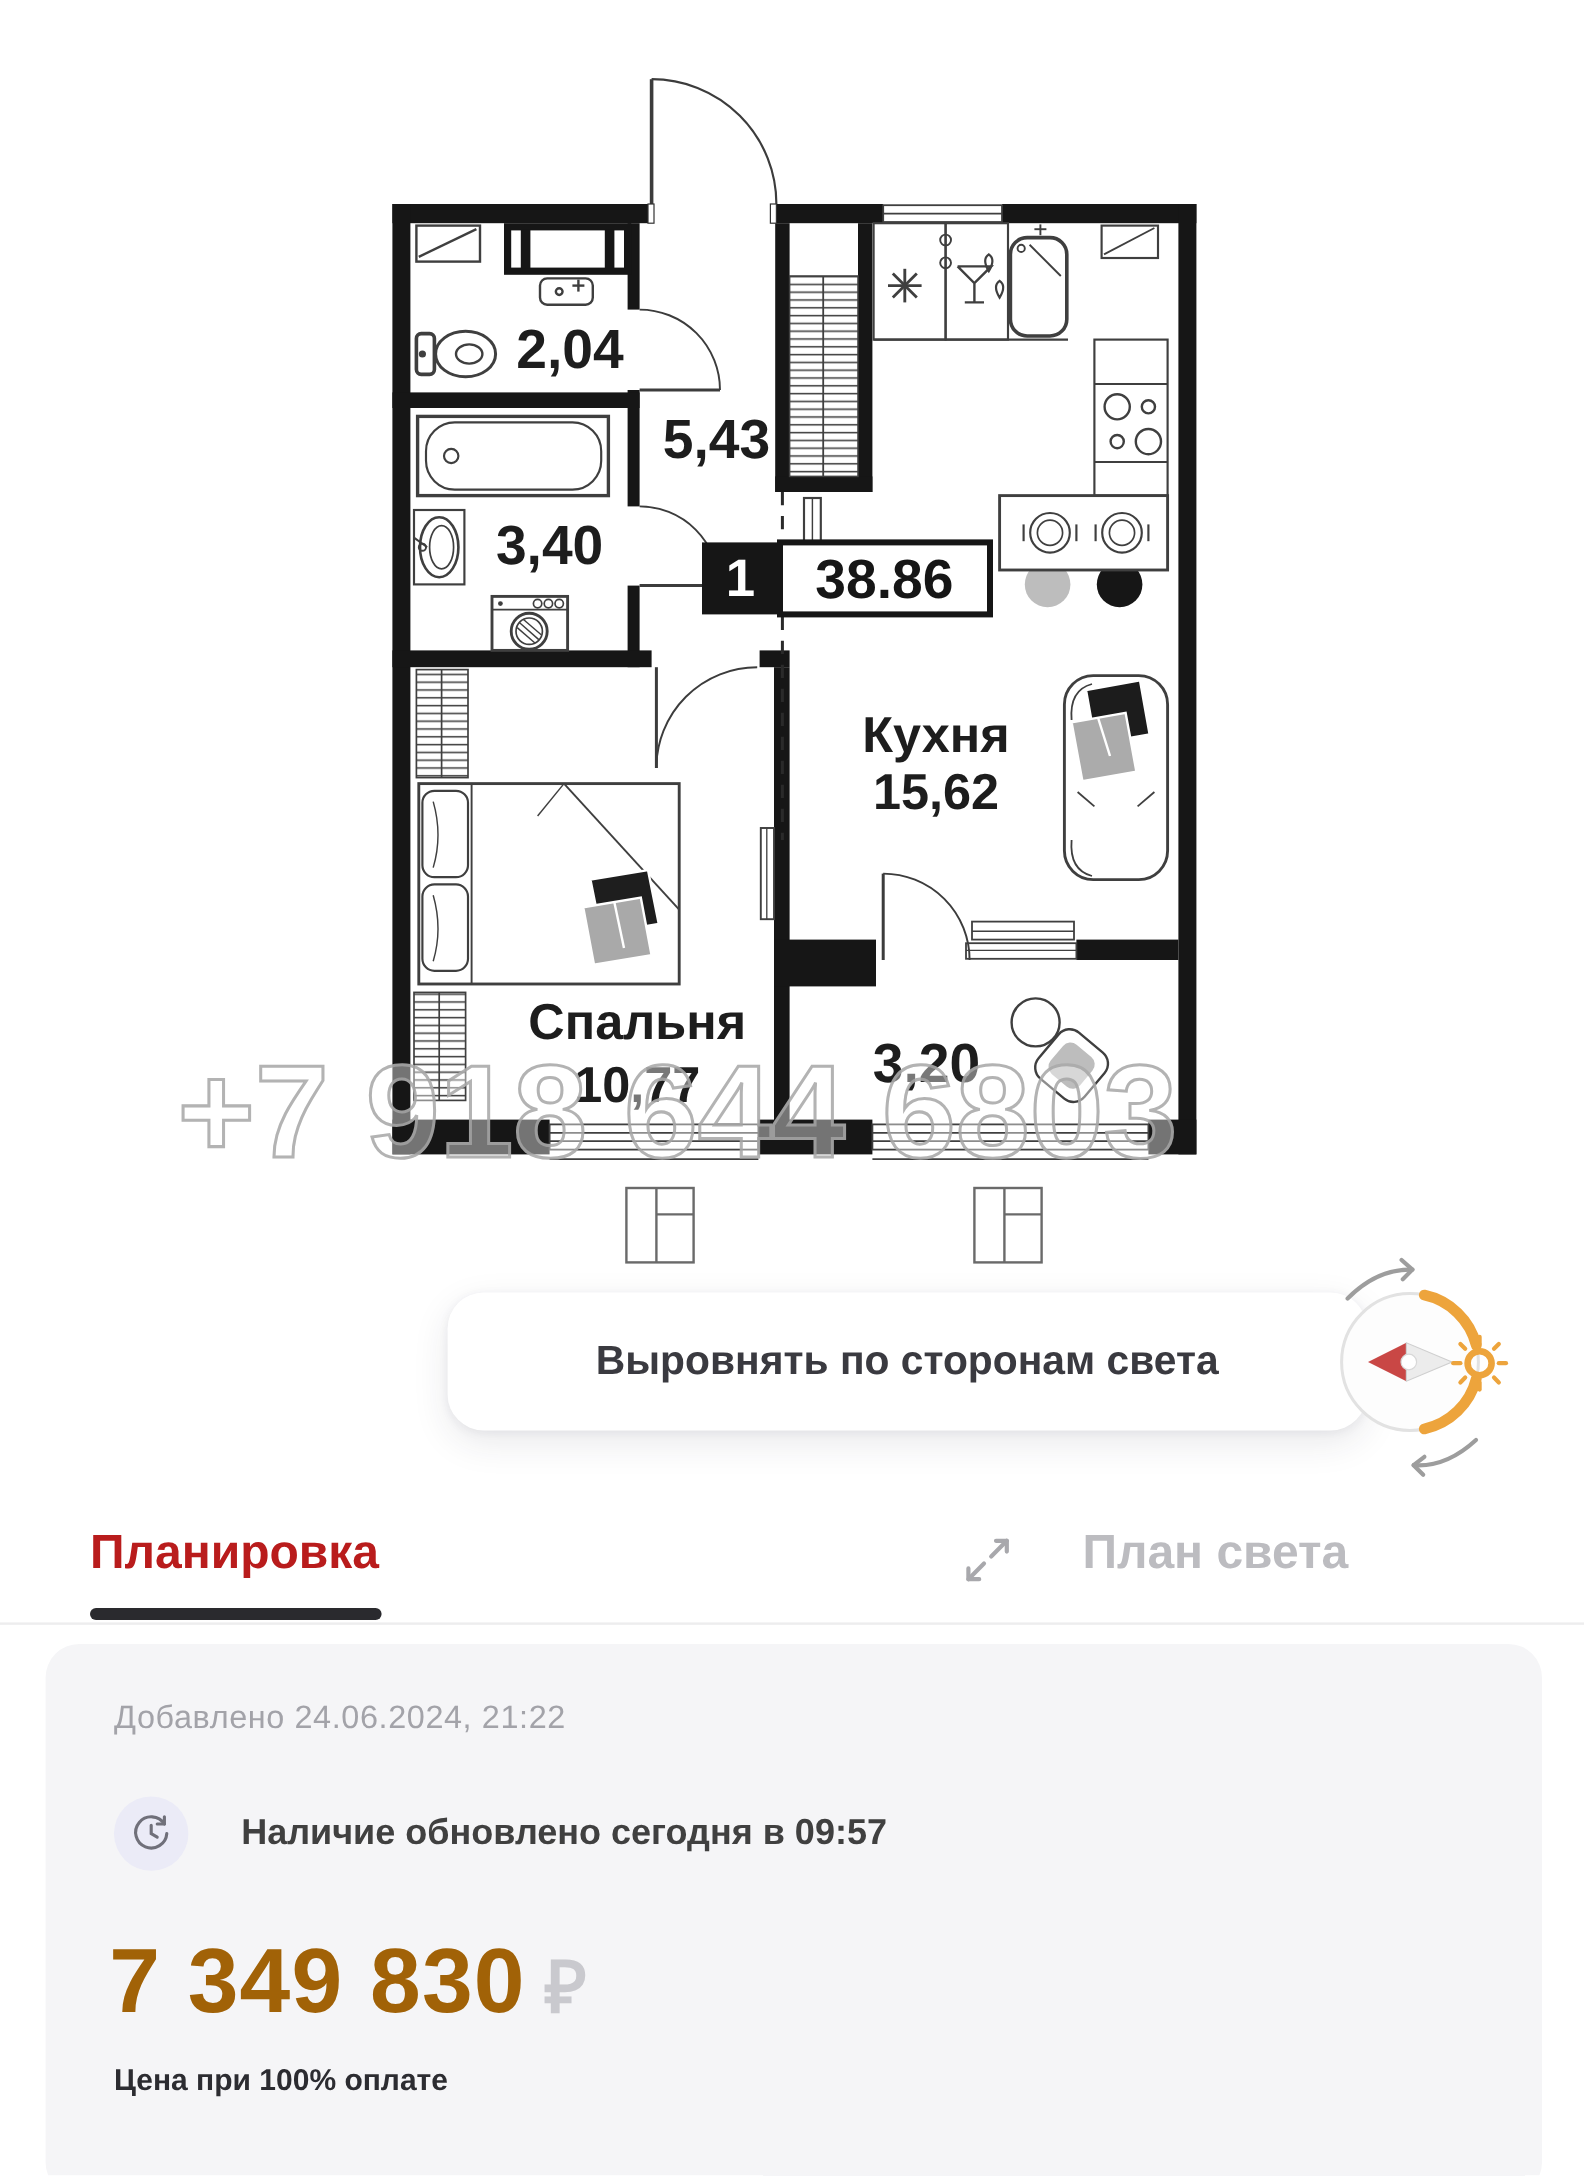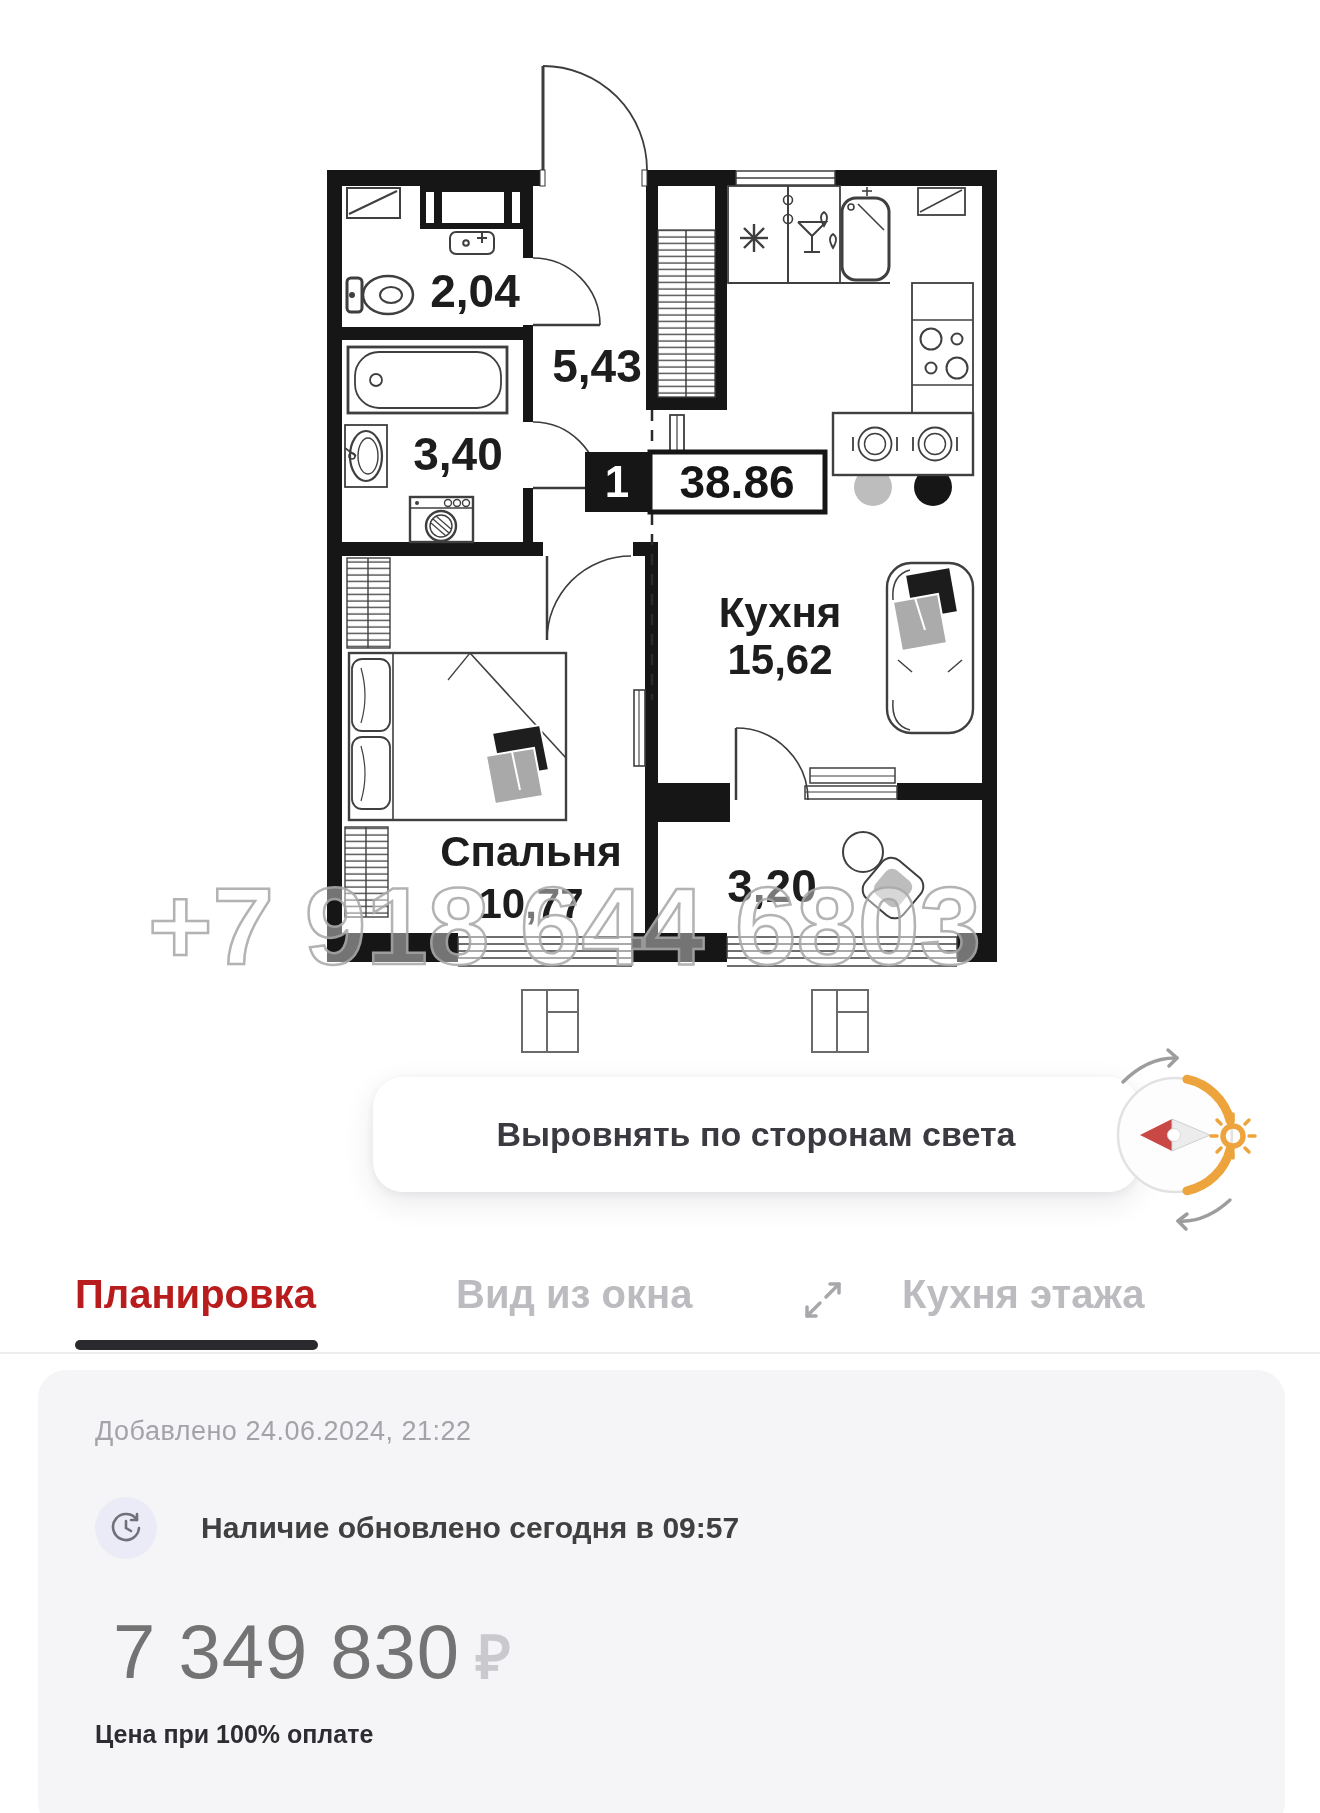--- a/index.html
+++ b/index.html
@@ -15,21 +15,21 @@
   .tab-inactive{color:#bcbcc0;}
   .tab-underline{position:absolute;left:75px;top:1340px;width:243px;height:10px;border-radius:6px;background:#2a2a2e;}
   .tabs-divider{position:absolute;left:0;top:1352px;width:1320px;height:2px;background:#ededee;}
   .expand-ico{position:absolute;left:795px;top:1272px;cursor:pointer;}
   .card{position:absolute;left:38px;top:1370px;width:1247px;height:460px;background:#f5f5f7;border-radius:28px;}
   .added{position:absolute;left:57px;top:46px;font-size:27px;font-weight:500;color:#a3a3a9;letter-spacing:.5px;}
   .clock-badge{position:absolute;left:57px;top:127px;width:62px;height:62px;border-radius:50%;background:#ebebf7;
                display:flex;align-items:center;justify-content:center;}
   .avail{position:absolute;left:163px;top:141px;font-size:30px;font-weight:700;color:#404040;}
   .price-row{position:absolute;left:53px;top:238px;display:flex;align-items:baseline;}
-  .price{font-size:76px;font-weight:400;color:#737373;letter-spacing:1px;margin-left:22px;}
+  .price{font-size:76px;font-weight:700;color:#a16207;letter-spacing:1px;}
   .currency{font-size:60px;font-weight:700;color:#c9c9ce;margin-left:16px;}
   .price-note{position:absolute;left:57px;top:350px;font-size:25px;font-weight:600;color:#2c2c31;}
 </style>
 </head>
 <body>
 
 <div class="screen">
 
   <svg class="plan-svg" width="1320" height="1060" viewBox="0 0 1320 1060">
     <defs>
@@ -290,30 +290,29 @@
     </g>
     <g stroke="#9d9d9d" stroke-width="3.5" fill="none" stroke-linecap="round">
       <path d="M 23,37 Q 48,12 77,13"></path>
       <path d="M 77,13 L 68,5 M 77,13 L 69,21"></path>
       <path d="M 130,155 Q 105,178 78,176"></path>
       <path d="M 78,176 L 87,169 M 78,176 L 86,184"></path>
     </g>
   </svg>
 
   <div class="tab tab-active" style="left:75px;top:1272px;">Планировка</div>
-  <div class="tab tab-inactive" style="left:456px;top:1272px;">Вид из окна</div>
   <svg class="expand-ico" width="56" height="56" viewBox="0 0 56 56">
     <g stroke="#a8a8ac" stroke-width="3.5" fill="none" stroke-linecap="round" stroke-linejoin="round">
       <line x1="31" y1="25" x2="44" y2="12"></line>
       <polyline points="35,12 44,12 44,21"></polyline>
       <line x1="25" y1="31" x2="12" y2="44"></line>
       <polyline points="21,44 12,44 12,35"></polyline>
     </g>
   </svg>
-  <div class="tab tab-inactive" style="left:902px;top:1272px;">Кухня этажа</div>
+  <div class="tab tab-inactive" style="left:902px;top:1272px;">План света</div>
   <div class="tab-underline"></div>
   <div class="tabs-divider"></div>
 
   <div class="card">
     <div class="added">Добавлено 24.06.2024, 21:22</div>
     <div class="clock-badge">
       <svg width="36" height="36" viewBox="0 0 36 36">
         <g stroke="#70707a" stroke-width="2.6" fill="none" stroke-linecap="round">
           <path d="M 29,10 A 13 13 0 1 0 31,18"></path>
           <path d="M 29,10 L 29,4 M 29,10 L 23,10"></path>

